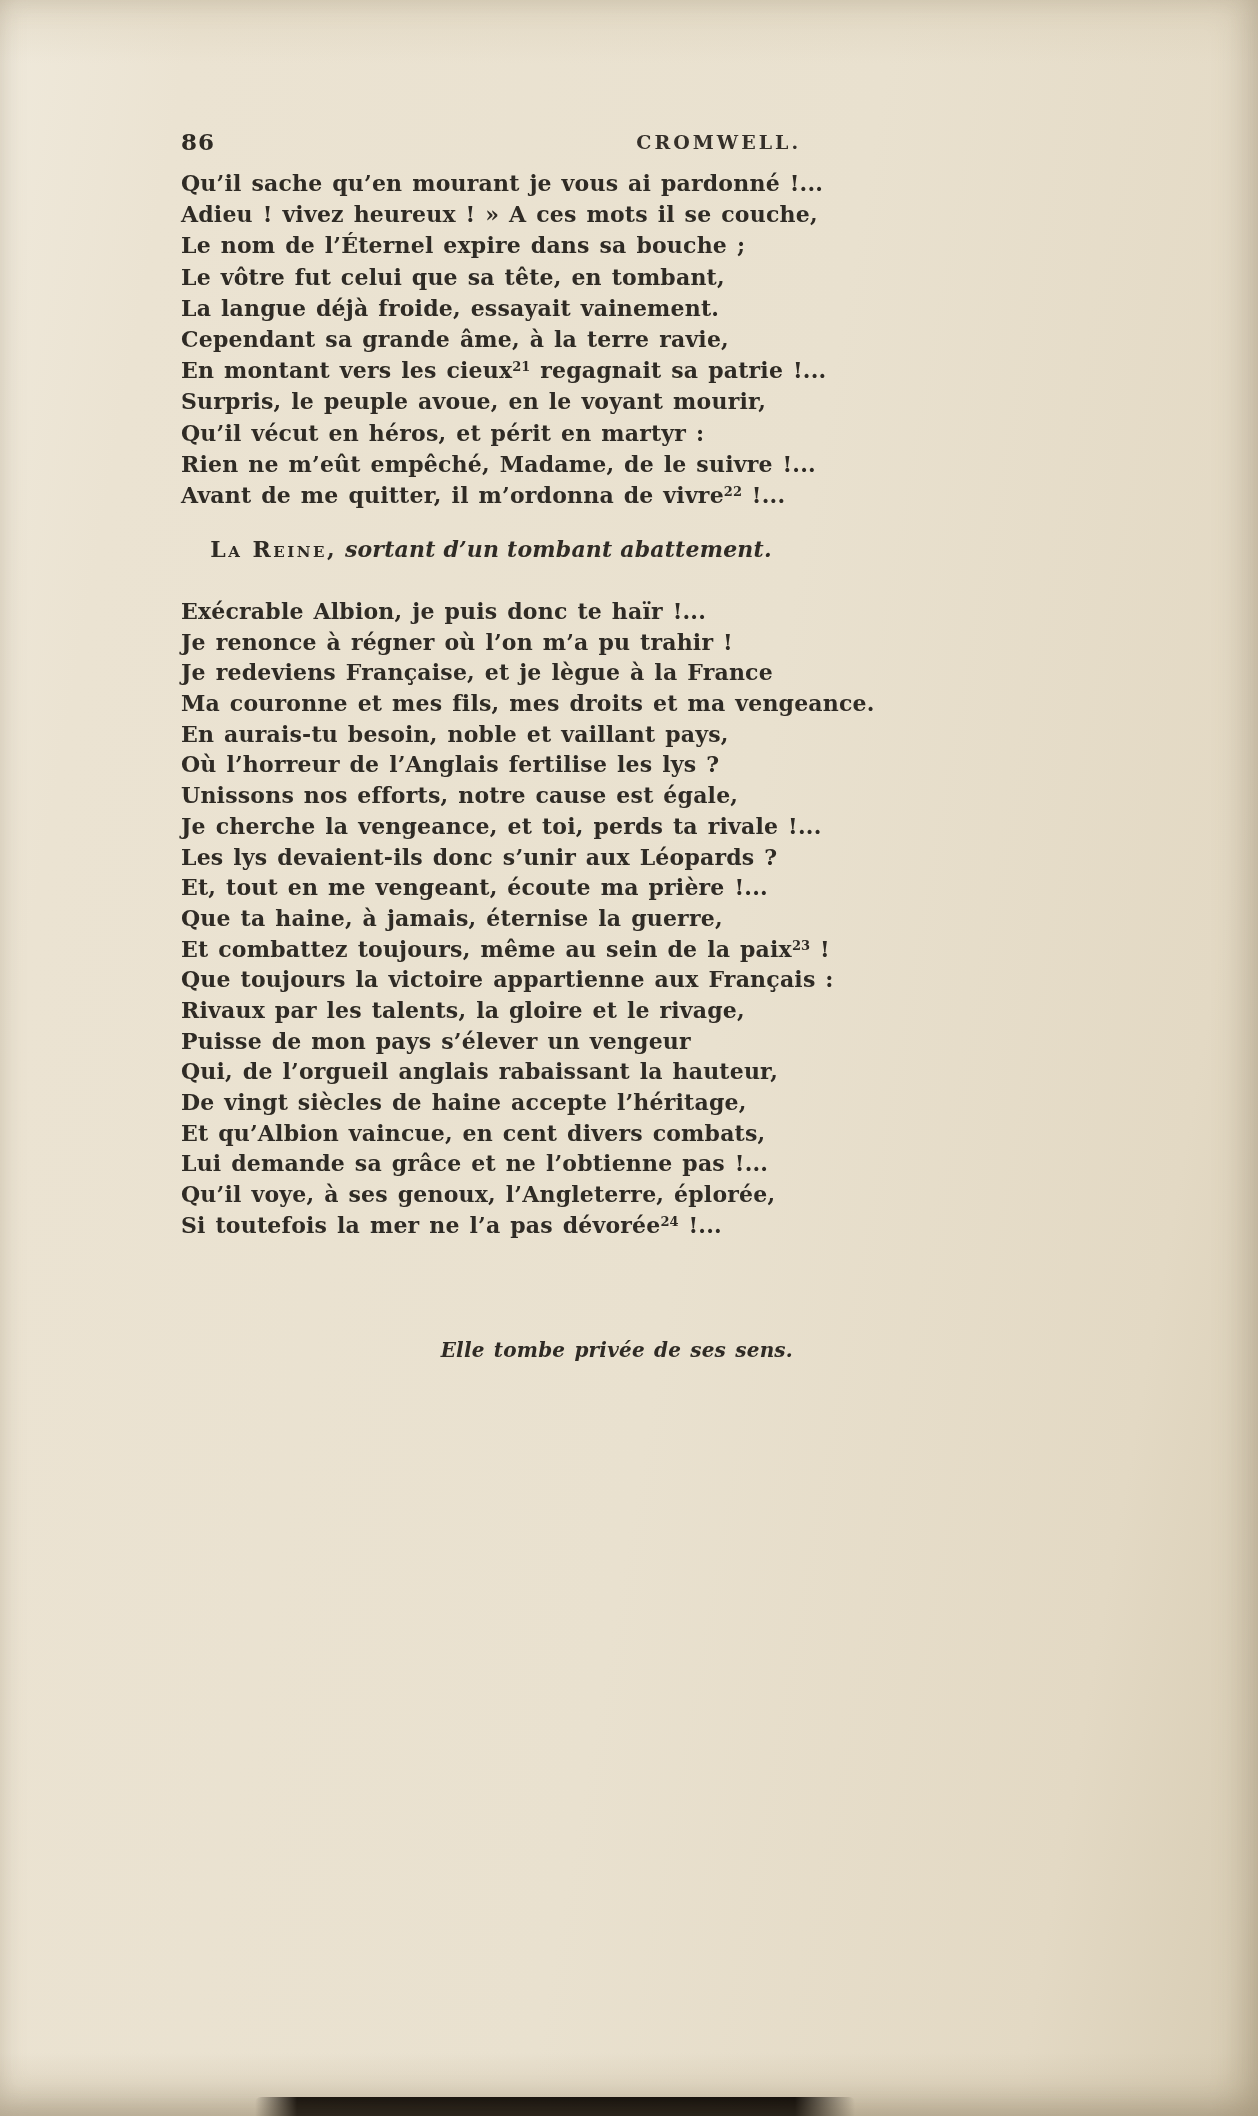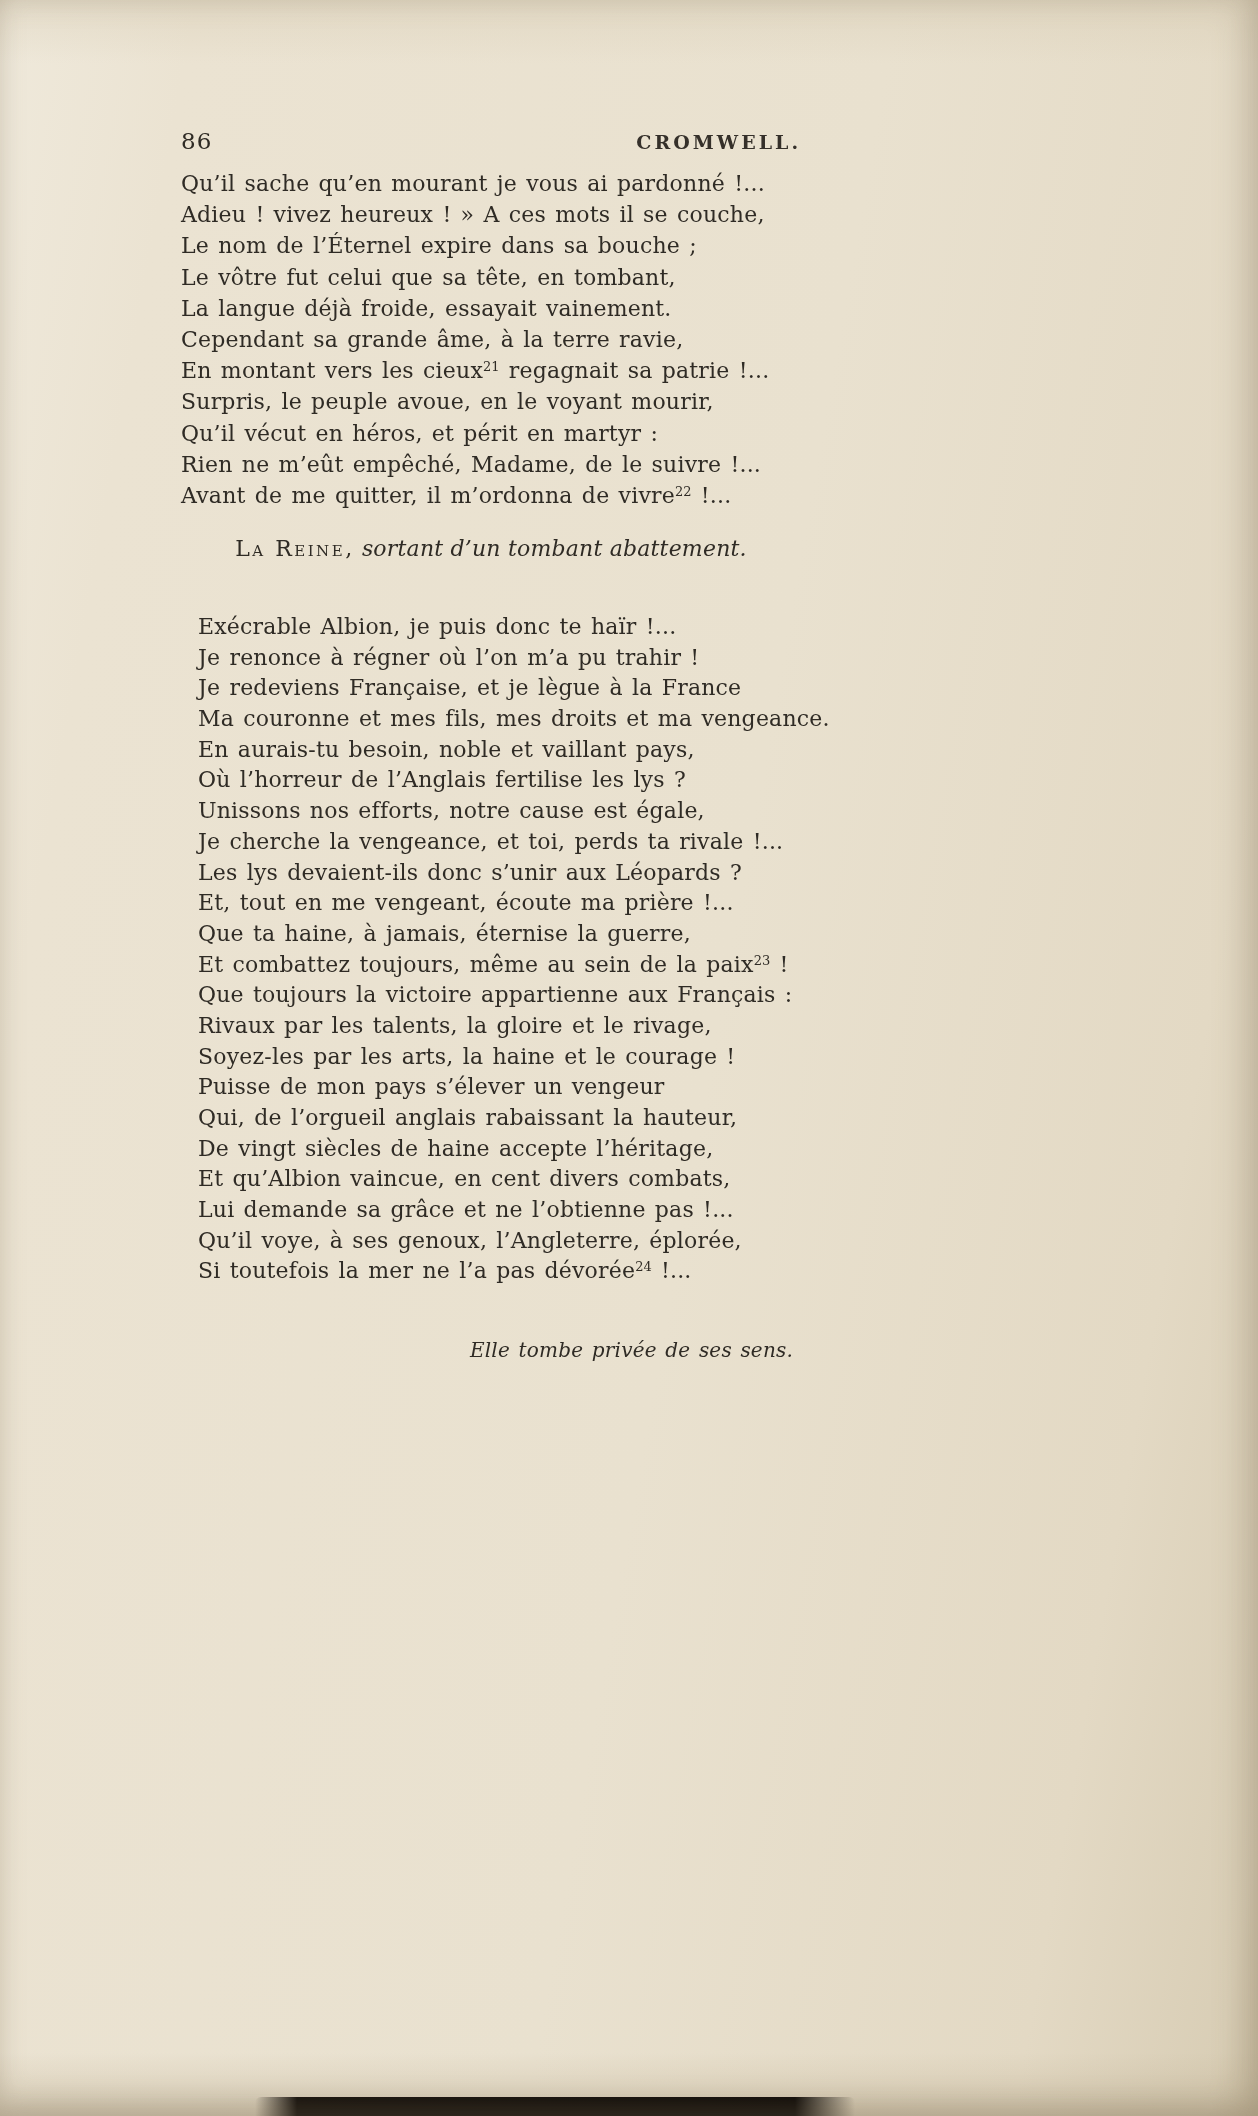--- a/index.html
+++ b/index.html
@@ -8,37 +8,37 @@
     position: relative; overflow: hidden;
     background: #e9e1cf;
     font-family: "DejaVu Serif", "Liberation Serif", serif;
   }
   .page {
     position: absolute; inset: 0;
     background:
       linear-gradient(180deg, rgba(210,198,172,0.35) 0%, rgba(210,198,172,0) 3%, rgba(210,198,172,0) 97%, rgba(190,176,148,0.45) 100%),
       linear-gradient(100deg, #efe9db 0%, #ebe3d2 12%, #e9e1cf 55%, #e3d9c4 85%, #d9ceb6 97%, #cfc3a8 100%);
   }
-  .ink { color: #2f2b25; }
+  .ink { color: #2f2b25; font-weight: bold; }
   .pagenum {
     position: absolute; left: 181px; top: 128px;
     font-size: 23px; letter-spacing: 1px;
   }
   .runhead {
     position: absolute; left: 181px; top: 131px; width: 620px;
     text-align: right; font-size: 19px; font-weight: bold; letter-spacing: 3px;
     color: #35302a;
   }
   .verse { position: absolute; left: 181px; width: 720px; }
   .verse .line {
     font-size: 22px; line-height: 31.2px; height: 31.2px;
     white-space: nowrap; letter-spacing: 0.2px; word-spacing: 2px;
   }
   #speech1 { top: 168px; }
-  #speech2 { top: 612px; margin-left: 17px; }
+  #speech2 { top: 596px; }
   #speech2 .line { line-height: 30.7px; height: 30.7px; }
   sup.fn {
     font-size: 13px; line-height: 0; vertical-align: 7px; letter-spacing: 0;
   }
   .scene-line {
     position: absolute; left: 181px; top: 536px; width: 620px;
     text-align: center; font-size: 22px; white-space: nowrap;
   }
   .speaker {
     font-variant: small-caps; letter-spacing: 2.5px;
@@ -94,21 +94,20 @@
     <div class="line">En aurais-tu besoin, noble et vaillant pays,</div>
     <div class="line">Où l’horreur de l’Anglais fertilise les lys ?</div>
     <div class="line">Unissons nos efforts, notre cause est égale,</div>
     <div class="line">Je cherche la vengeance, et toi, perds ta rivale !...</div>
     <div class="line">Les lys devaient-ils donc s’unir aux Léopards ?</div>
     <div class="line">Et, tout en me vengeant, écoute ma prière !...</div>
     <div class="line">Que ta haine, à jamais, éternise la guerre,</div>
     <div class="line"><span>Et combattez toujours, même au sein de la paix</span><sup class="fn">23</sup><span> !</span></div>
     <div class="line">Que toujours la victoire appartienne aux Français :</div>
     <div class="line">Rivaux par les talents, la gloire et le rivage,</div>
-    <div class="line">Soyez-les par les arts, la haine et le courage !</div>
     <div class="line">Puisse de mon pays s’élever un vengeur</div>
     <div class="line">Qui, de l’orgueil anglais rabaissant la hauteur,</div>
     <div class="line">De vingt siècles de haine accepte l’héritage,</div>
     <div class="line">Et qu’Albion vaincue, en cent divers combats,</div>
     <div class="line">Lui demande sa grâce et ne l’obtienne pas !...</div>
     <div class="line">Qu’il voye, à ses genoux, l’Angleterre, éplorée,</div>
     <div class="line"><span>Si toutefois la mer ne l’a pas dévorée</span><sup class="fn">24</sup><span> !...</span></div>
   </div>
 
   <div class="closing ink">Elle tombe privée de ses sens.</div>

